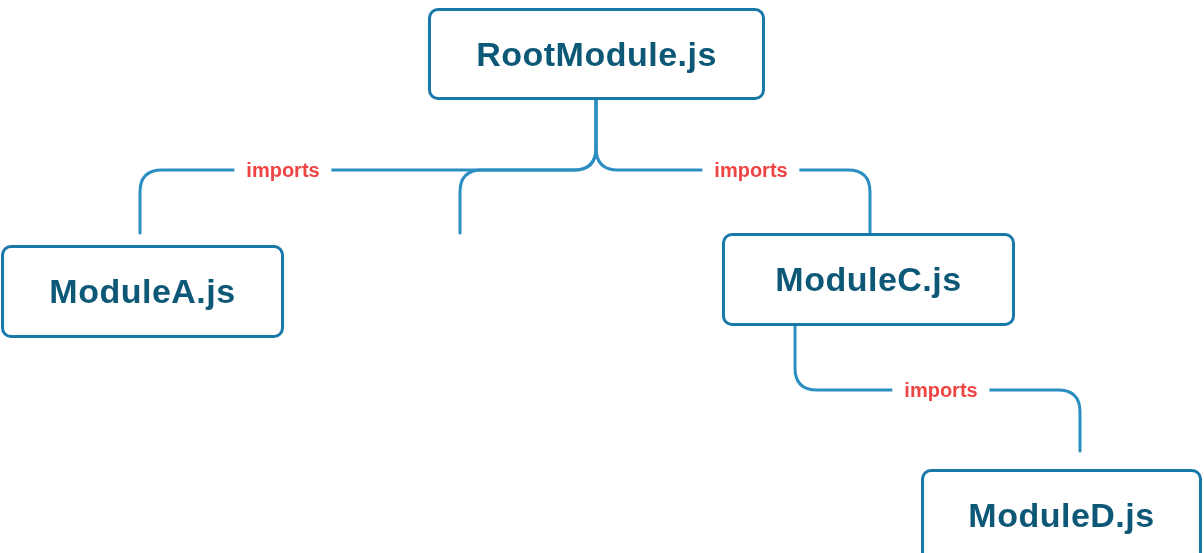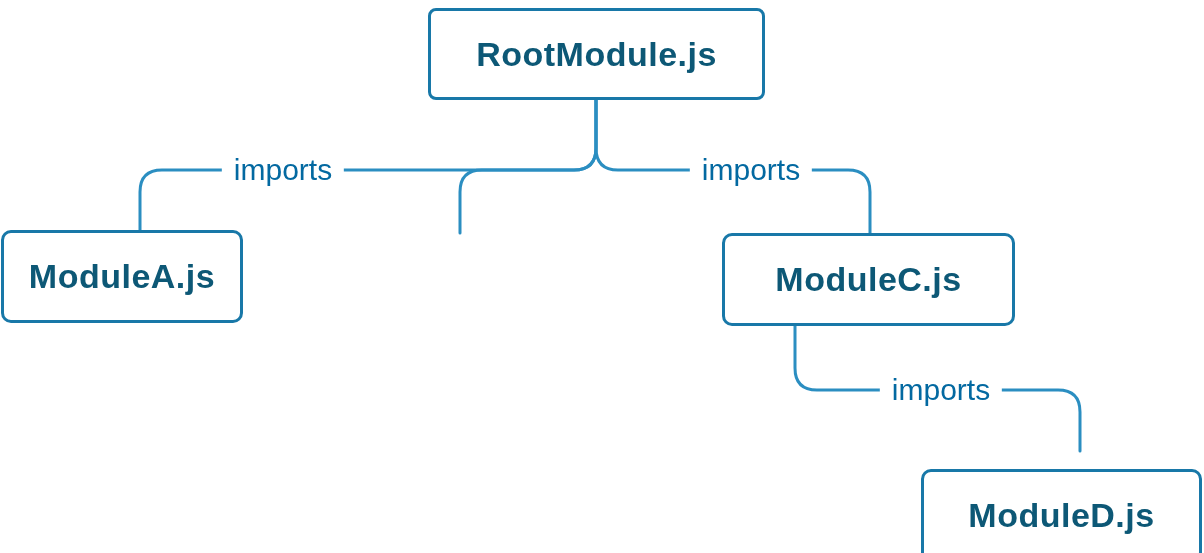--- a/index.html
+++ b/index.html
@@ -35,33 +35,33 @@
     border: 3px solid #1878a8;
     border-radius: 10px;
     display: flex;
     align-items: center;
     justify-content: center;
     font-weight: bold;
     font-size: 34px;
     color: #0d5876;
     letter-spacing: 0.5px;
   }
-  .node-root    { left: 428px; top: 8px;   width: 337px; height: 92px; border-radius: 8px; }
-  .node-moduleA { left: 1px;   top: 230px; width: 242px; height: 93px; }
+  .node-root    { left: 428px; top: 8px;   width: 337px; height: 92px; }
+  .node-moduleA { left: 1px;   top: 245px; width: 283px; height: 93px; }
   .node-moduleB { left: 322px; top: 233px; width: 287px; height: 93px; }
   .node-moduleC { left: 682px; top: 233px; width: 293px; height: 93px; margin-left: 40px; }
   .node-moduleD { left: 921px; top: 451px; width: 281px; height: 93px; margin-top: 18px; }
   .edge-label {
     position: absolute;
     transform: translate(-50%, -50%);
     background: #ffffff;
     padding: 0 12px;
-    font-weight: normal;
-    font-size: 30px;
-    color: #0369a1;
+    font-weight: bold;
+    font-size: 20px;
+    color: #ef4444;
     white-space: nowrap;
   }
   .edge-label-a { left: 283px; top: 170px; }
   .edge-label-c { left: 751px; top: 170px; }
   .edge-label-d { left: 941px; top: 390px; }
 </style>
 </head>
 <body>
 
 <div class="canvas">

